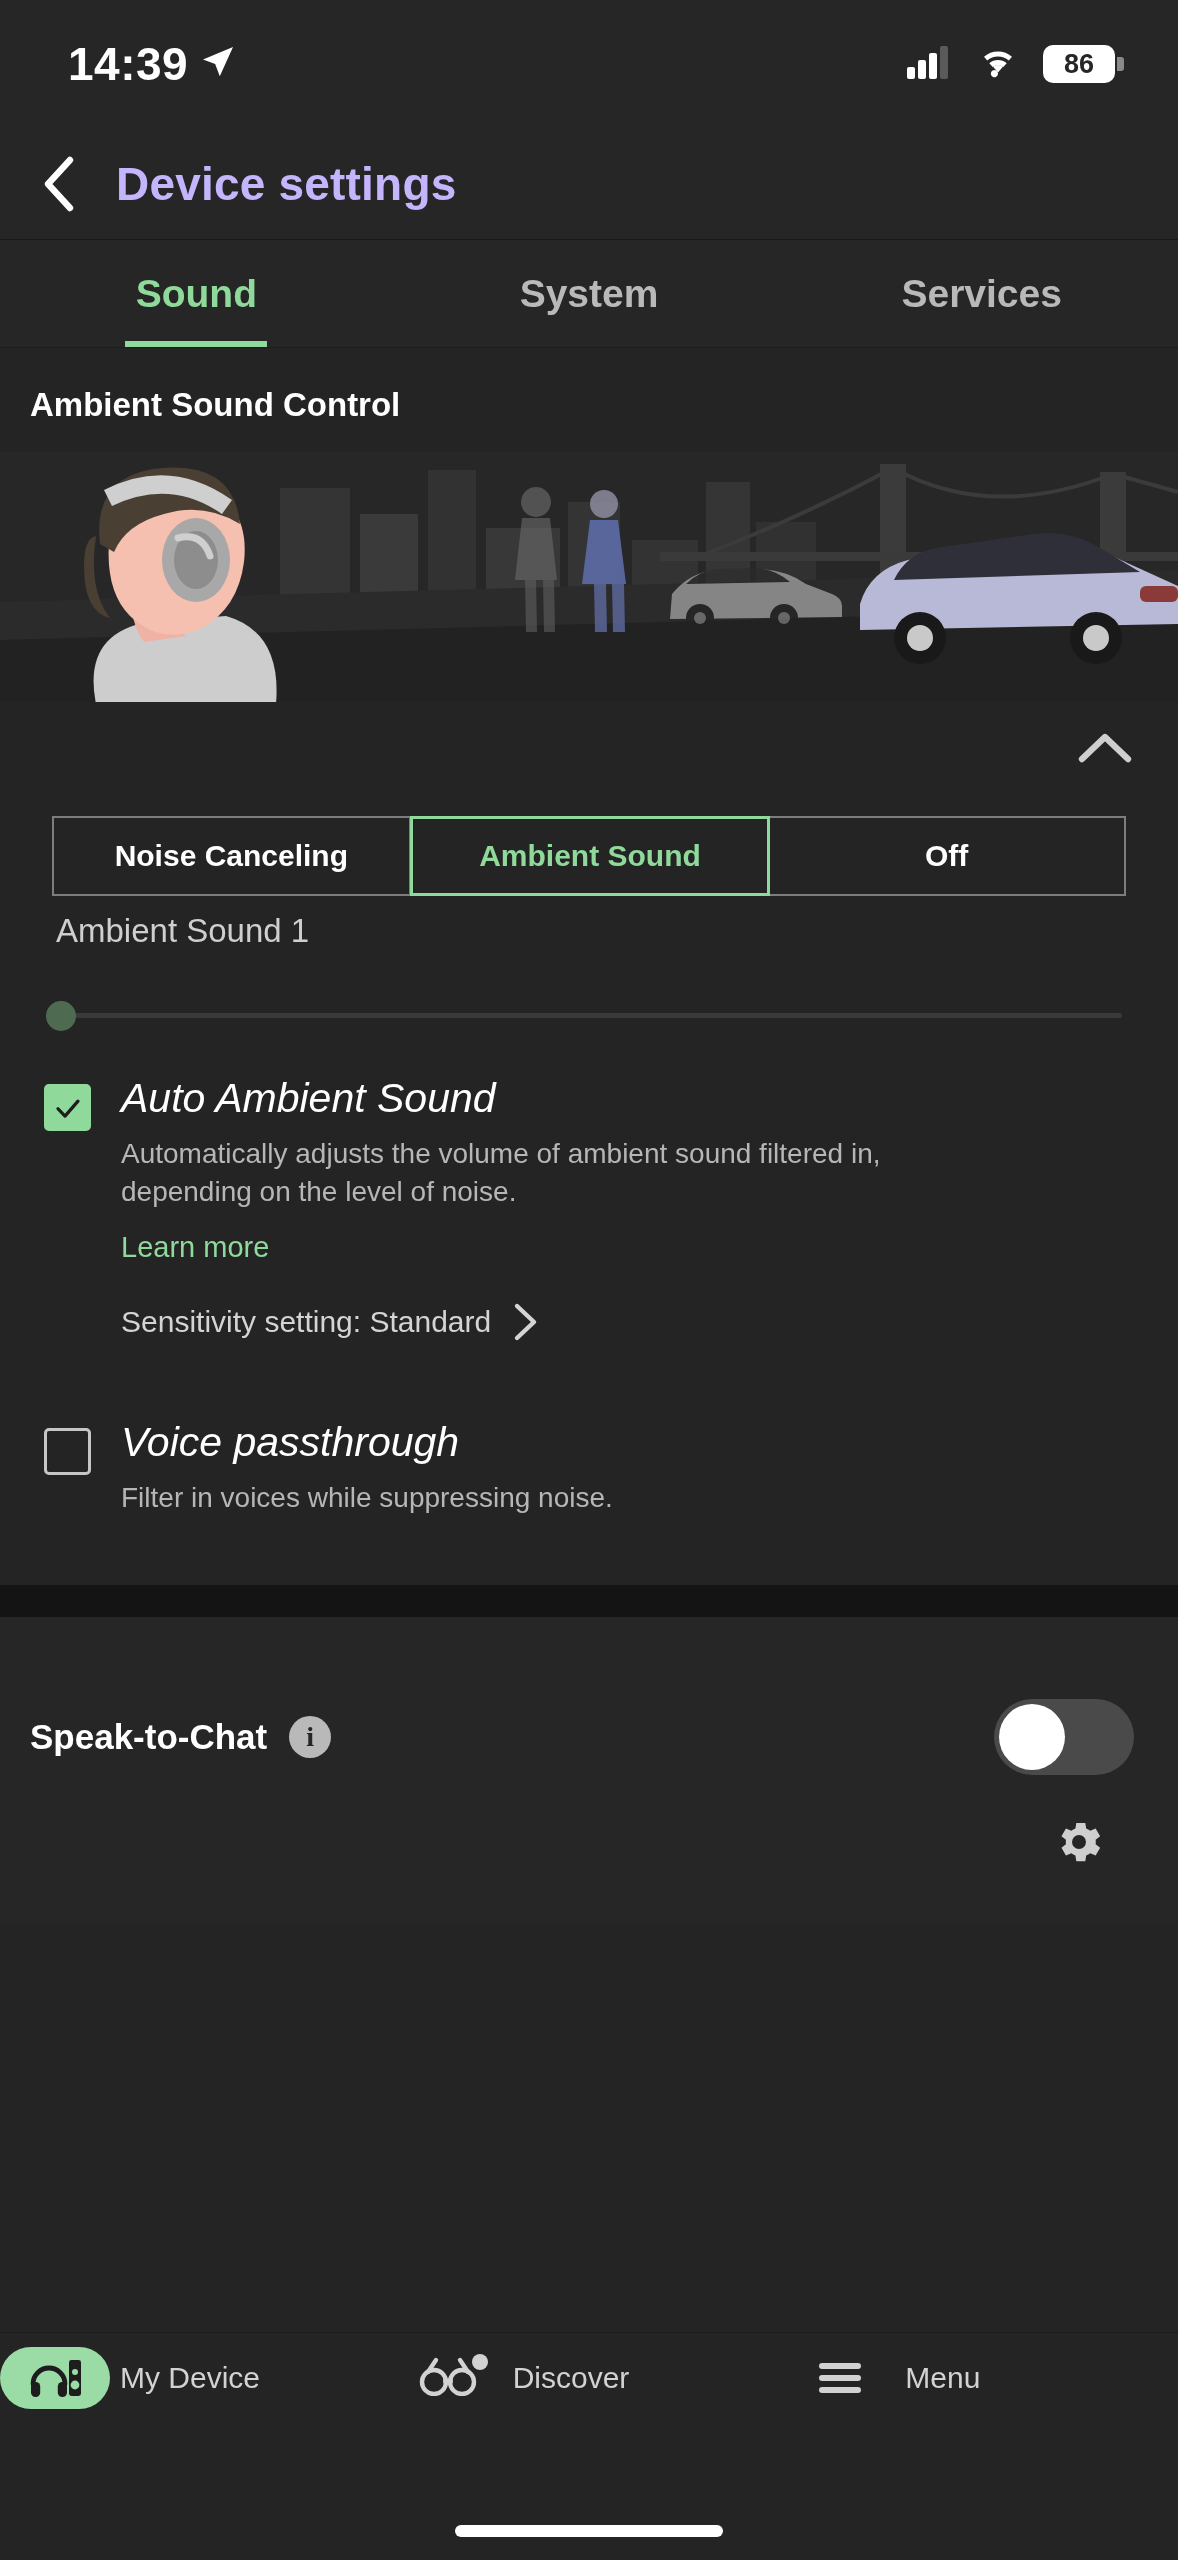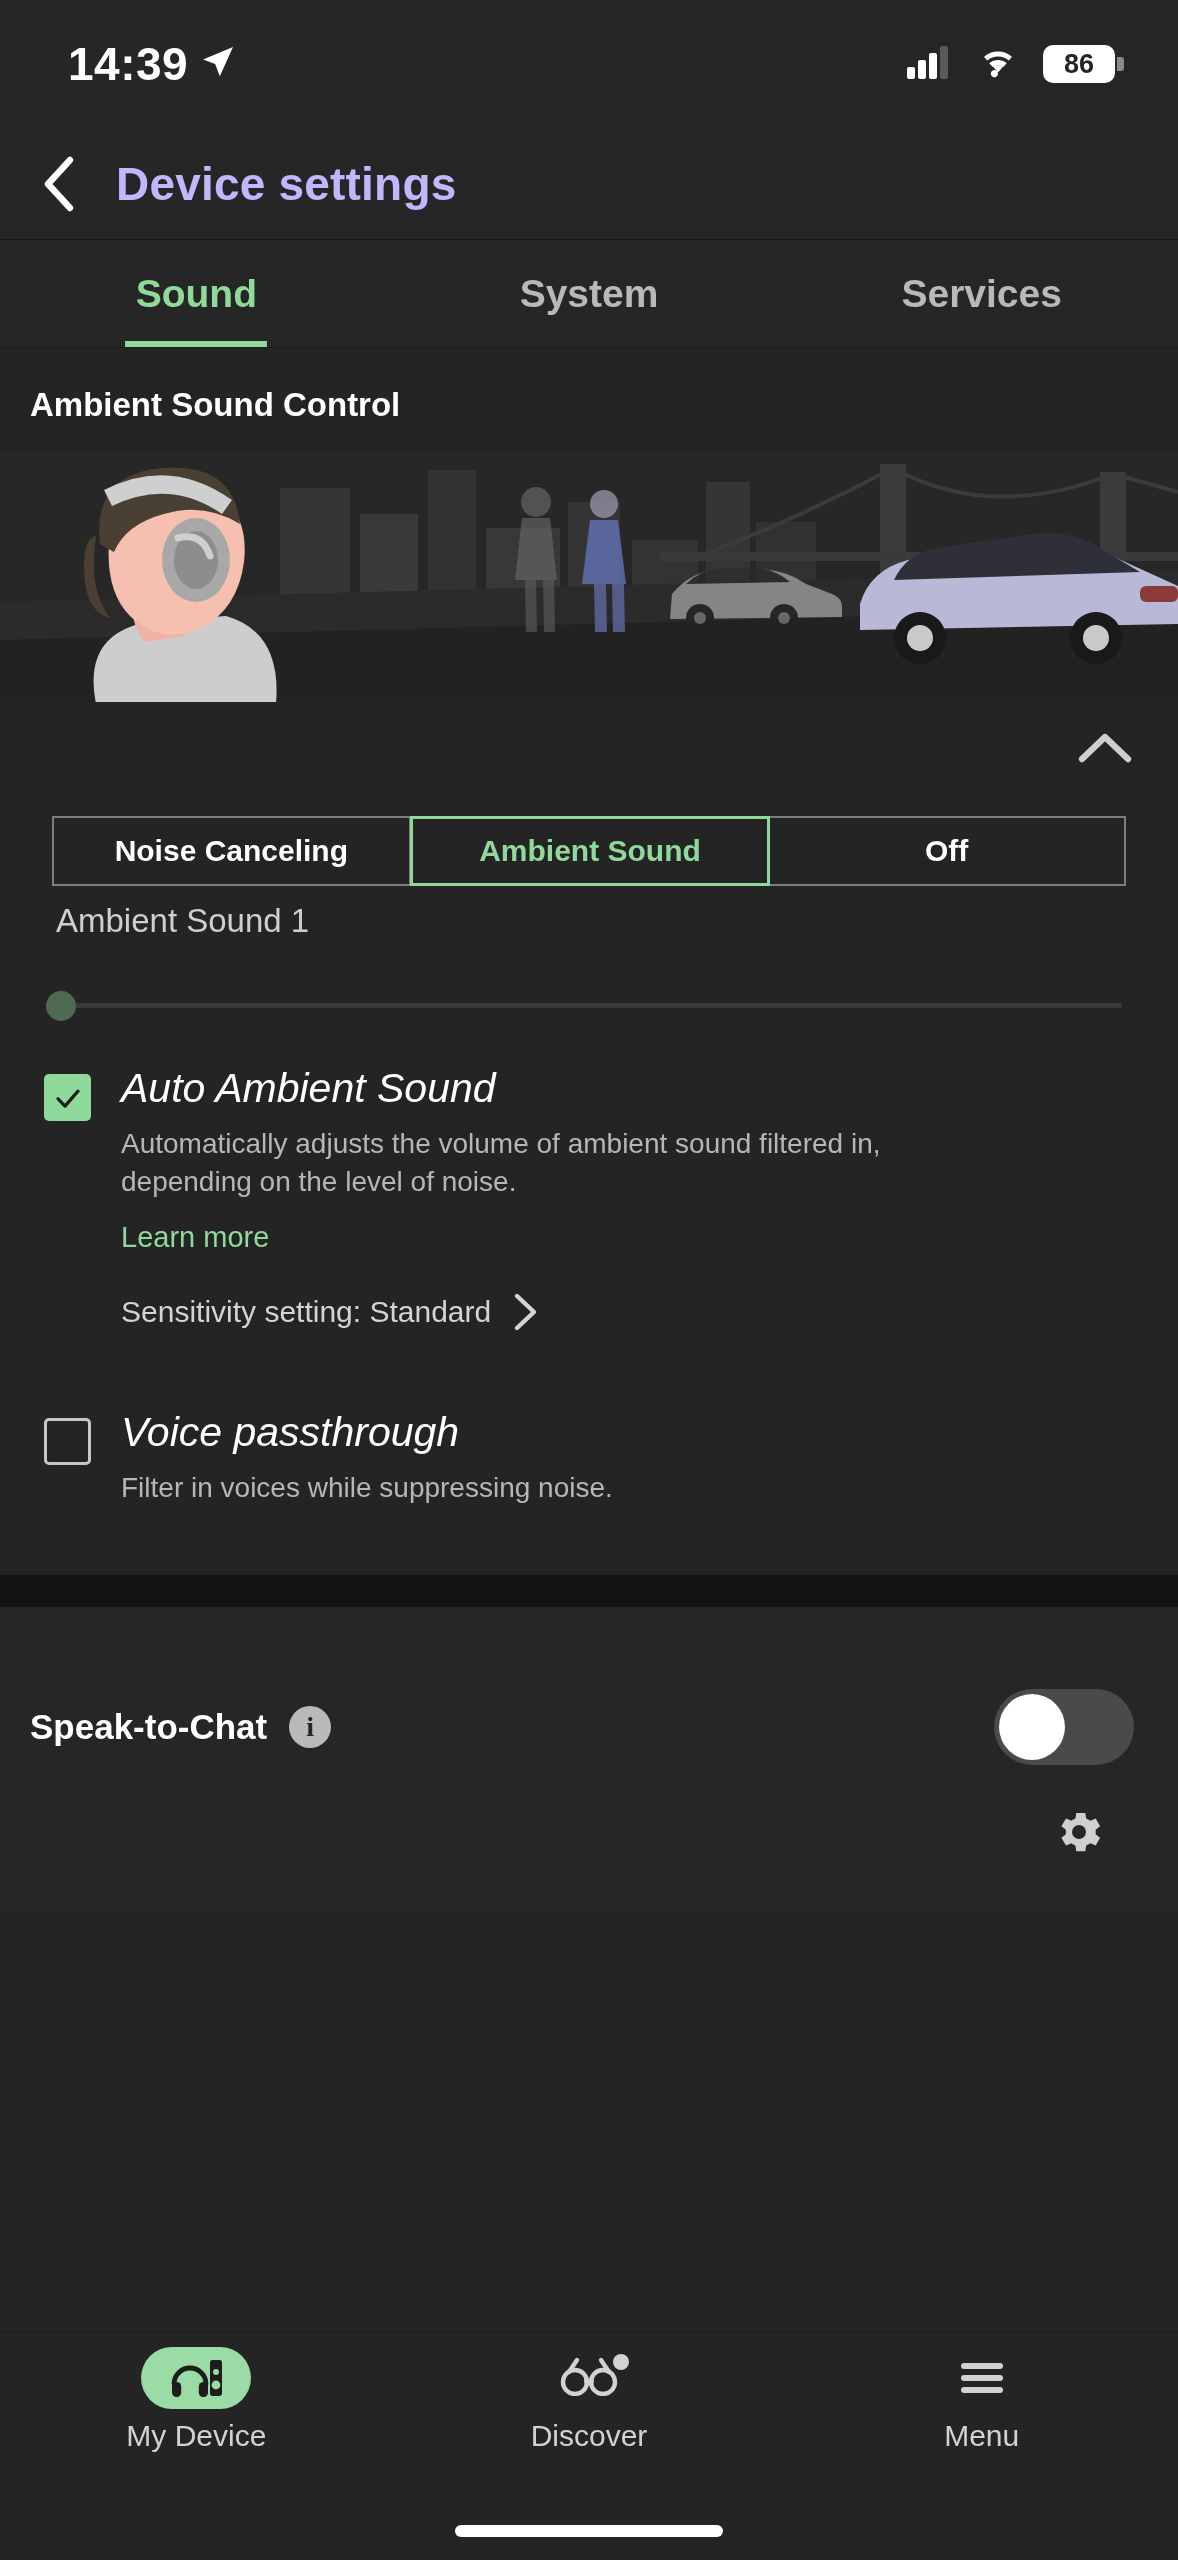--- a/index.html
+++ b/index.html
@@ -133,21 +133,21 @@
     align-items: center;
     justify-content: flex-end;
     padding-right: 46px;
   }
 
   
   .segmented {
     margin: 18px 52px 0 52px;
     display: flex;
     border: 2px solid #7d7d7d;
-    height: 70px;
+    height: 80px;
   }
   .seg {
     flex: 1;
     display: flex;
     align-items: center;
     justify-content: center;
     color: #fff;
     font-size: 30px;
     font-weight: bold;
     border-right: 2px solid #7d7d7d;
@@ -289,21 +289,21 @@
     flex: 0 0 170px;
     background: #242424;
     border-top: 1px solid #1b1b1b;
     display: flex;
     align-items: flex-start;
     padding-top: 14px;
   }
   .nav-item {
     flex: 1;
     display: flex;
-    flex-direction: column;
+    flex-direction: row;
     align-items: center;
     gap: 10px;
   }
   .nav-icon-pill {
     width: 110px; height: 62px;
     border-radius: 31px;
     display: flex; align-items: center; justify-content: center;
   }
   .nav-icon-pill.active { background: #9bdca6; }
   .nav-label {

